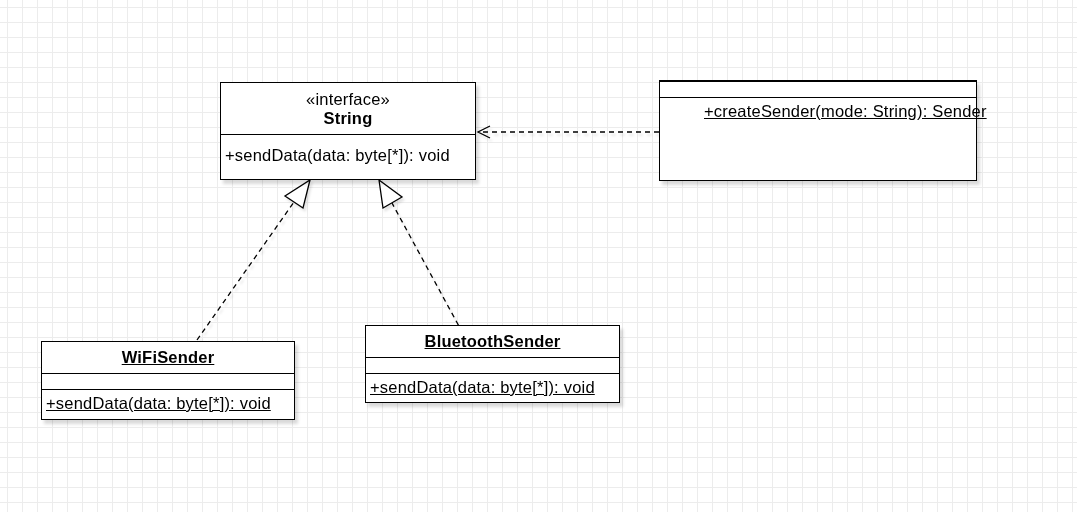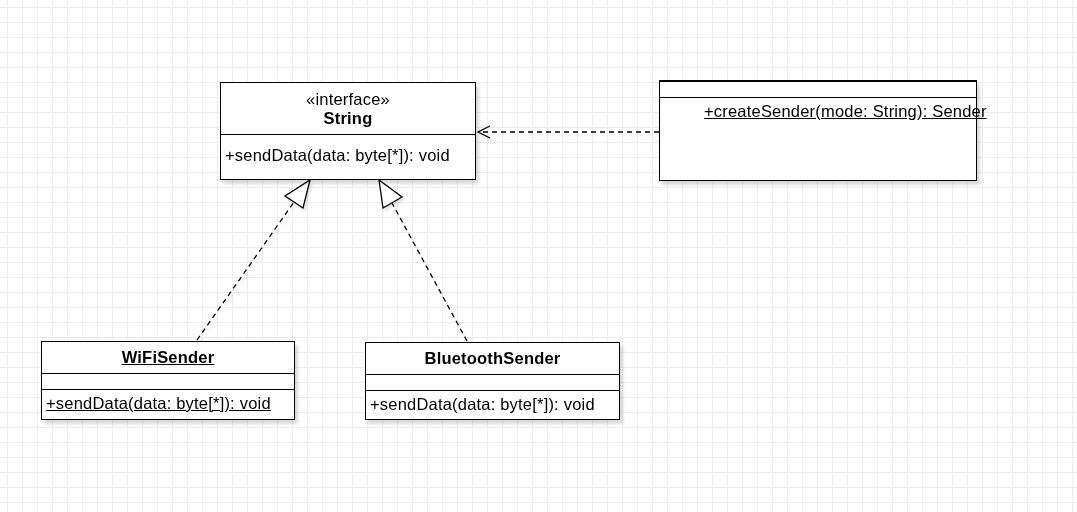--- a/index.html
+++ b/index.html
@@ -60,21 +60,21 @@
   #cls-sender .uml-methods { height: 44px; display: flex; align-items: center; padding-bottom: 3px; }
 
   #cls-simple-factory  { left: 659px; top: 80px;  width: 318px; height: 101px; }
   #cls-simple-factory .uml-head    { height: 31px; }
   #cls-simple-factory .uml-methods { height: 51px; padding-top: 4px; }
 
   #cls-wifi-sender     { left: 41px;  top: 341px; width: 254px; height: 79px; text-decoration: underline;  }
   #cls-wifi-sender .uml-head    { height: 31px; }
   #cls-wifi-sender .uml-methods { height: 28px; display: flex; align-items: center; }
 
-  #cls-bluetooth-sender{ left: 365px; top: 342px; width: 255px; height: 78px;  }
+  #cls-bluetooth-sender{ left: 365px; top: 325px; width: 255px; height: 78px; text-decoration: underline;  }
   #cls-bluetooth-sender .uml-head    { height: 31px; }
   #cls-bluetooth-sender .uml-methods { height: 28px; display: flex; align-items: center; }
 
   
   svg.edges {
     position: absolute;
     left: 0; top: 0;
     pointer-events: none;
     filter: drop-shadow(2px 3px 1px rgba(0,0,0,0.10));
   }

